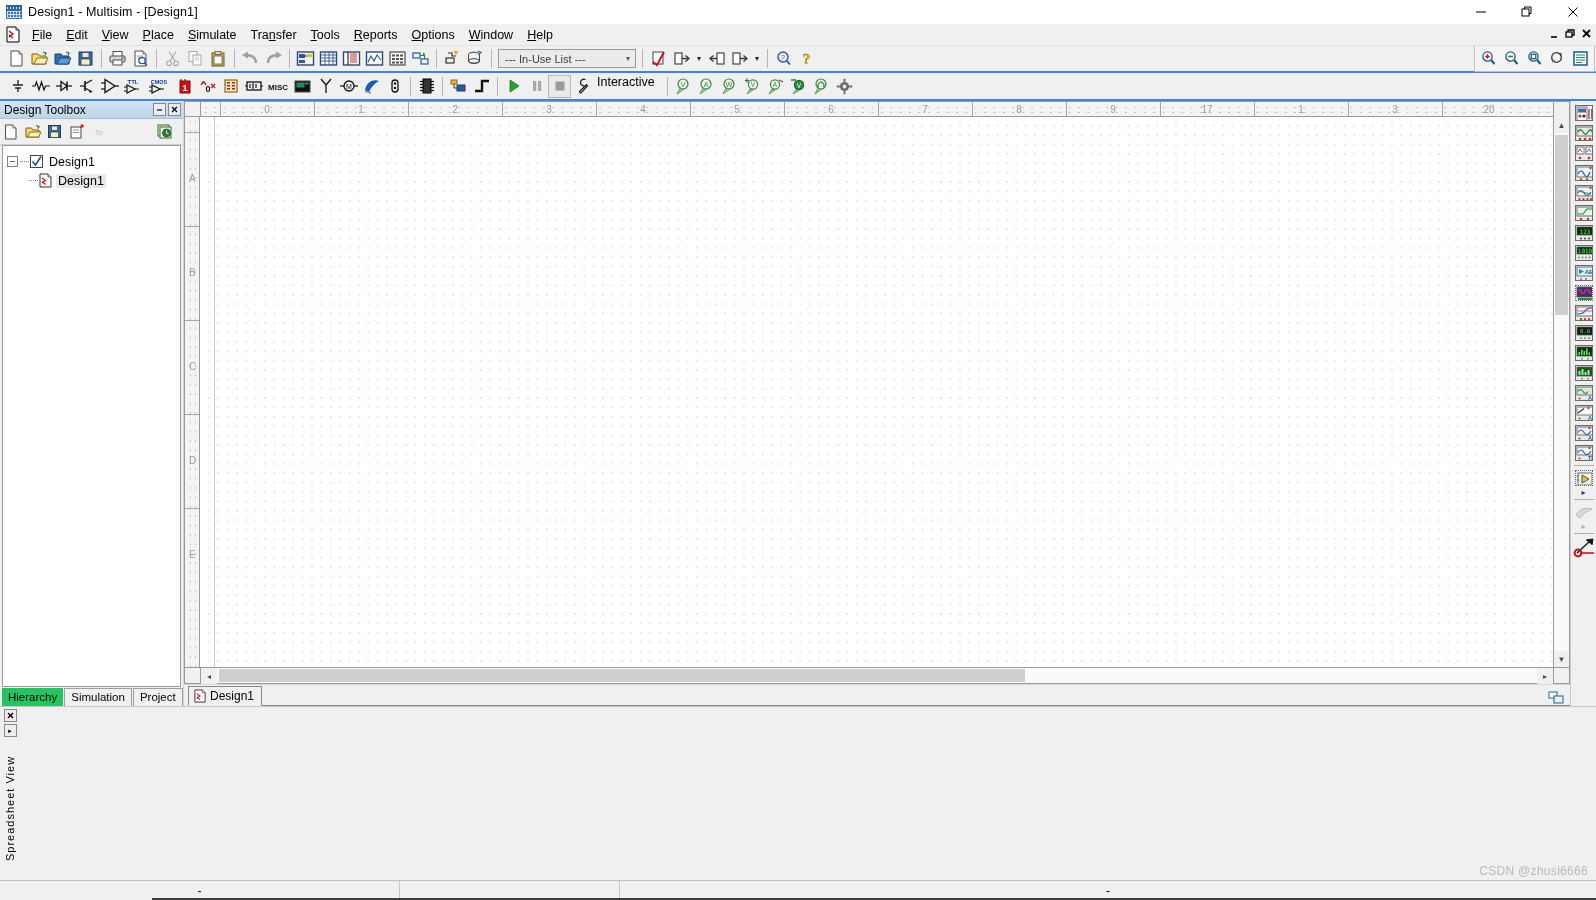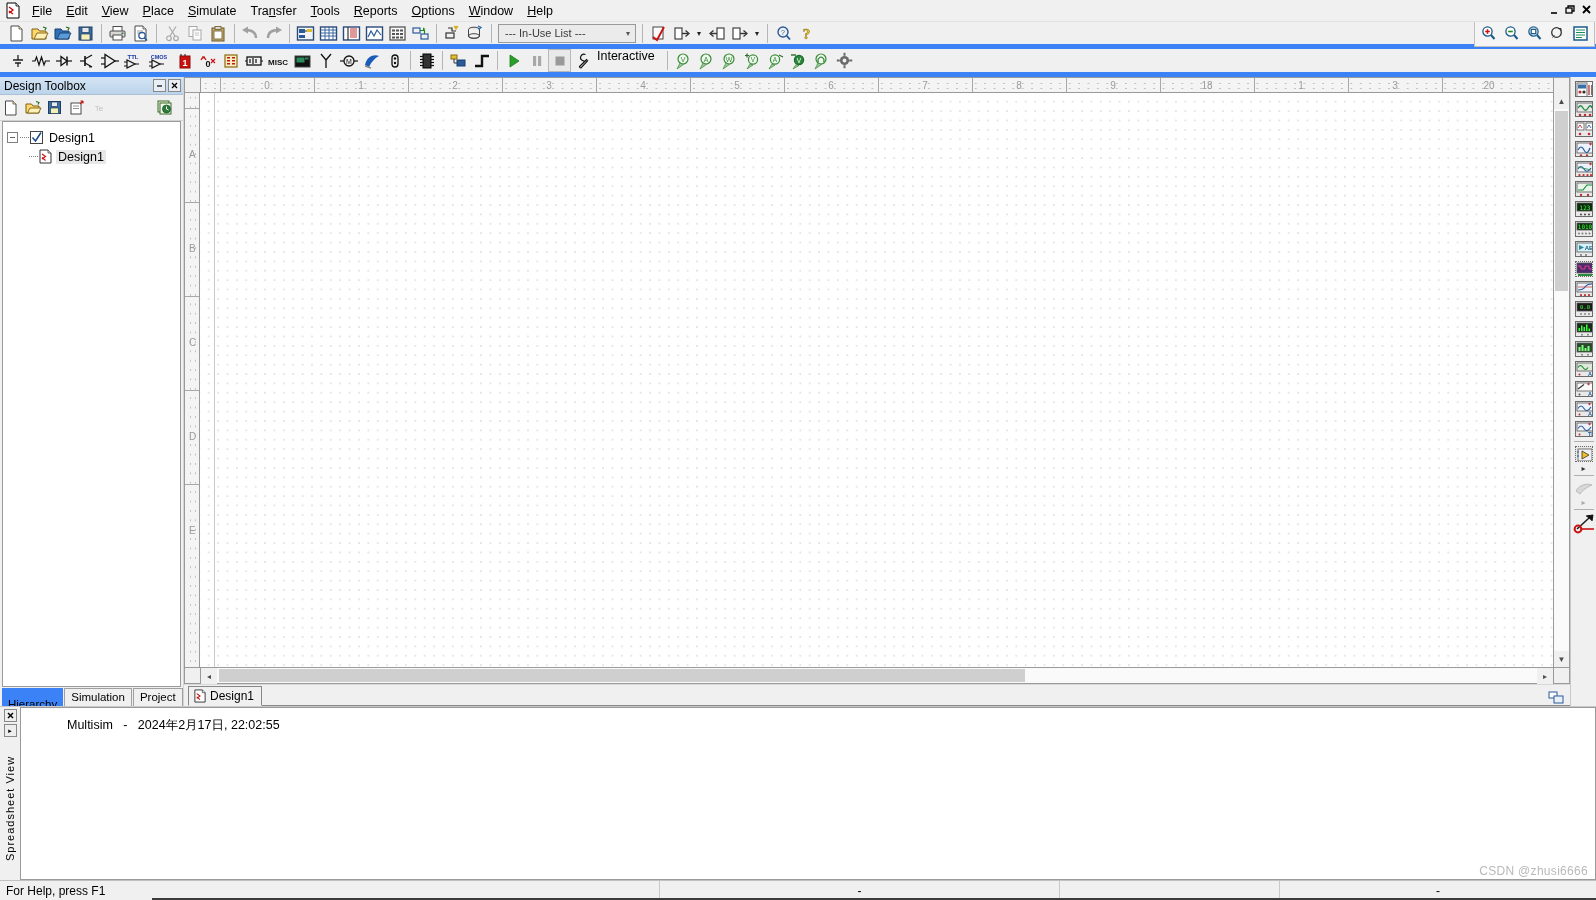--- a/index.html
+++ b/index.html
@@ -55,21 +55,21 @@
   .menu-item u { text-decoration: underline; }
   .mdi-controls { position: absolute; right: 2px; top: 2px; display: flex; gap: 1px; }
   .mdi-btn {
     width: 15px; height: 15px; display: flex; align-items: center; justify-content: center;
     font-size: 10px; font-family: "Liberation Sans", sans-serif; color: #000; font-weight: bold;
   }
 
   
   .toolbar-row {
     background: #f0f0f0; display: flex; align-items: center;
-    border-bottom: 5px solid #3b82f6;
+    border-bottom: 2px solid #3b82f6;
   }
   .tb1 { height: 27px; flex: 0 0 27px; }
   .tb2 { height: 28px; flex: 0 0 28px; }
   .tbtn {
     width: 23px; height: 23px; display: flex; align-items: center; justify-content: center;
     position: relative; flex: 0 0 23px;
   }
   .tbtn.wide { width: 26px; flex: 0 0 26px; }
   .tsep { width: 1px; height: 19px; background: #b5b5b5; margin: 0 4px; flex: 0 0 1px; }
   .tgroup { display: flex; align-items: center; }
@@ -128,21 +128,21 @@
   .tree-label { padding: 0 2px; }
   .tree-label.sel { background: #e8e8e8; }
   .tree-icon { width: 15px; height: 15px; margin-right: 3px; flex: 0 0 15px; position: relative; }
 
   .left-tabs { height: 19px; display: flex; align-items: flex-end; padding-left: 2px; background: #f0f0f0; }
   .ltab {
     font-size: 11.5px; padding: 2px 6px 2px 6px; background: #f0f0f0;
     border: 1px solid #a0a0a0; border-bottom: none; margin-right: 1px; color: #000;
     height: 18px; line-height: 13px;
   }
-  .ltab.active { background: #3b82f6; border: none; padding-top: 10px; }
+  .ltab.active { background: #22c55e; border: none; padding-top: 3px; }
 
   
   .canvas-region { flex: 1 1 auto; display: flex; flex-direction: column; min-width: 0; background: #f0f0f0; }
   .canvas-frame { flex: 1 1 auto; display: flex; flex-direction: column; min-height: 0; position: relative; }
   .ruler-row { display: flex; flex: 0 0 16px; height: 16px; }
   .corner-box { width: 16px; flex: 0 0 16px; background: #f0f0f0; border: 1px solid #9a9a9a; border-right: none; }
   .h-ruler {
     flex: 1 1 auto; background: #f4f4f4; border: 1px solid #9a9a9a;
     position: relative; overflow: hidden;
   }
@@ -269,20 +269,43 @@
     letter-spacing: 0.3px; pointer-events: none;
   }
   .bottom-edge { position: absolute; left: 0; right: 0; bottom: 0; height: 2px; background: #3c3c3c; }
   .bottom-edge-left { position: absolute; left: 0; bottom: 0; width: 152px; height: 2px; background: #f0f0f0; }
 </style>
 </head>
 <body>
 
 <div id="app">
 
+  <div class="titlebar">
+    <div class="app-icon"></div>
+    <span class="title-text">Design1 - Multisim - [Design1]</span>
+    <div class="win-controls">
+      <div class="win-btn">
+        <svg width="12" height="12" viewBox="0 0 12 12">
+            <line x1="1" y1="6" x2="11" y2="6" stroke="#000" stroke-width="1"></line>
+          </svg>
+      </div>
+      <div class="win-btn">
+        <svg width="12" height="12" viewBox="0 0 12 12">
+          <rect x="1" y="3" width="7" height="7" fill="none" stroke="#000" stroke-width="1"></rect>
+          <polyline points="3.5,3 3.5,1 10,1 10,7.5 8,7.5" fill="none" stroke="#000" stroke-width="1"></polyline>
+        </svg>
+      </div>
+      <div class="win-btn">
+        <svg width="12" height="12" viewBox="0 0 12 12">
+          <line x1="1.5" y1="1.5" x2="10.5" y2="10.5" stroke="#000" stroke-width="1"></line>
+          <line x1="10.5" y1="1.5" x2="1.5" y2="10.5" stroke="#000" stroke-width="1"></line>
+        </svg>
+      </div>
+    </div>
+  </div>
 
   <div class="menubar">
     <div class="doc-icon">
       <svg width="18" height="17" viewBox="0 0 18 17">
         <path d="M3 1 L12 1 L15 4 L15 16 L3 16 Z" fill="#fff" stroke="#000" stroke-width="1"></path>
         <path d="M12 1 L12 4 L15 4" fill="#e8e8e8" stroke="#000" stroke-width="0.8"></path>
         <path d="M5 5 L9 8 L5 11" fill="none" stroke="#c00" stroke-width="1.3"></path>
         <path d="M5 9 L9 12" fill="none" stroke="#c00" stroke-width="1.2"></path>
       </svg>
     </div>
@@ -995,21 +1018,21 @@
               <div class="h-num" style="left: 536px;">5</div>
               <div class="h-tick" style="left: 583px;"></div>
               <div class="h-num" style="left: 630px;">6</div>
               <div class="h-tick" style="left: 677px;"></div>
               <div class="h-num" style="left: 724px;">7</div>
               <div class="h-tick" style="left: 771px;"></div>
               <div class="h-num" style="left: 818px;">8</div>
               <div class="h-tick" style="left: 865px;"></div>
               <div class="h-num" style="left: 912px;">9</div>
               <div class="h-tick" style="left: 959px;"></div>
-              <div class="h-num" style="left: 1006px;">18</div>
+              <div class="h-num" style="left: 1006px;">17</div>
               <div class="h-tick" style="left: 1053px;"></div>
               <div class="h-num" style="left: 1100px;">1</div>
               <div class="h-tick" style="left: 1147px;"></div>
               <div class="h-num" style="left: 1194px;">3</div>
               <div class="h-tick" style="left: 1241px;"></div>
               <div class="h-num" style="left: 1288px;">20</div>
             </div>
           <div style="width:16px;flex:0 0 16px;background:#f0f0f0;border-top:1px solid #9a9a9a;border-right:1px solid #9a9a9a;"></div>
         </div>
 
@@ -1354,28 +1377,24 @@
       <div class="sv-close">
         <svg width="9" height="9" viewBox="0 0 9 9">
           <line x1="2" y1="2" x2="7" y2="7" stroke="#000" stroke-width="1.4"></line>
           <line x1="7" y1="2" x2="2" y2="7" stroke="#000" stroke-width="1.4"></line>
         </svg>
       </div>
       <div class="sv-min">▸</div>
       <div class="sv-vtitle">Spreadsheet View</div>
     </div>
     <div class="sv-body">
-      <div class="sv-grid">
-        <div class="sv-line">Multisim   -   2024年2月17日, 22:02:55</div>
-      </div>
     </div>
   </div>
 
   <div class="statusbar">
-    <div class="sb-cell sb-msg">For Help, press F1</div>
     <div class="sb-cell sb-c2">-</div>
     <div class="sb-cell sb-c3"></div>
     <div class="sb-cell sb-c4" style="border-right:none;">-</div>
     <div class="watermark">CSDN @zhusi6666</div>
     <div class="bottom-edge"></div>
     <div class="bottom-edge-left"></div>
   </div>
 
 </div>
 

